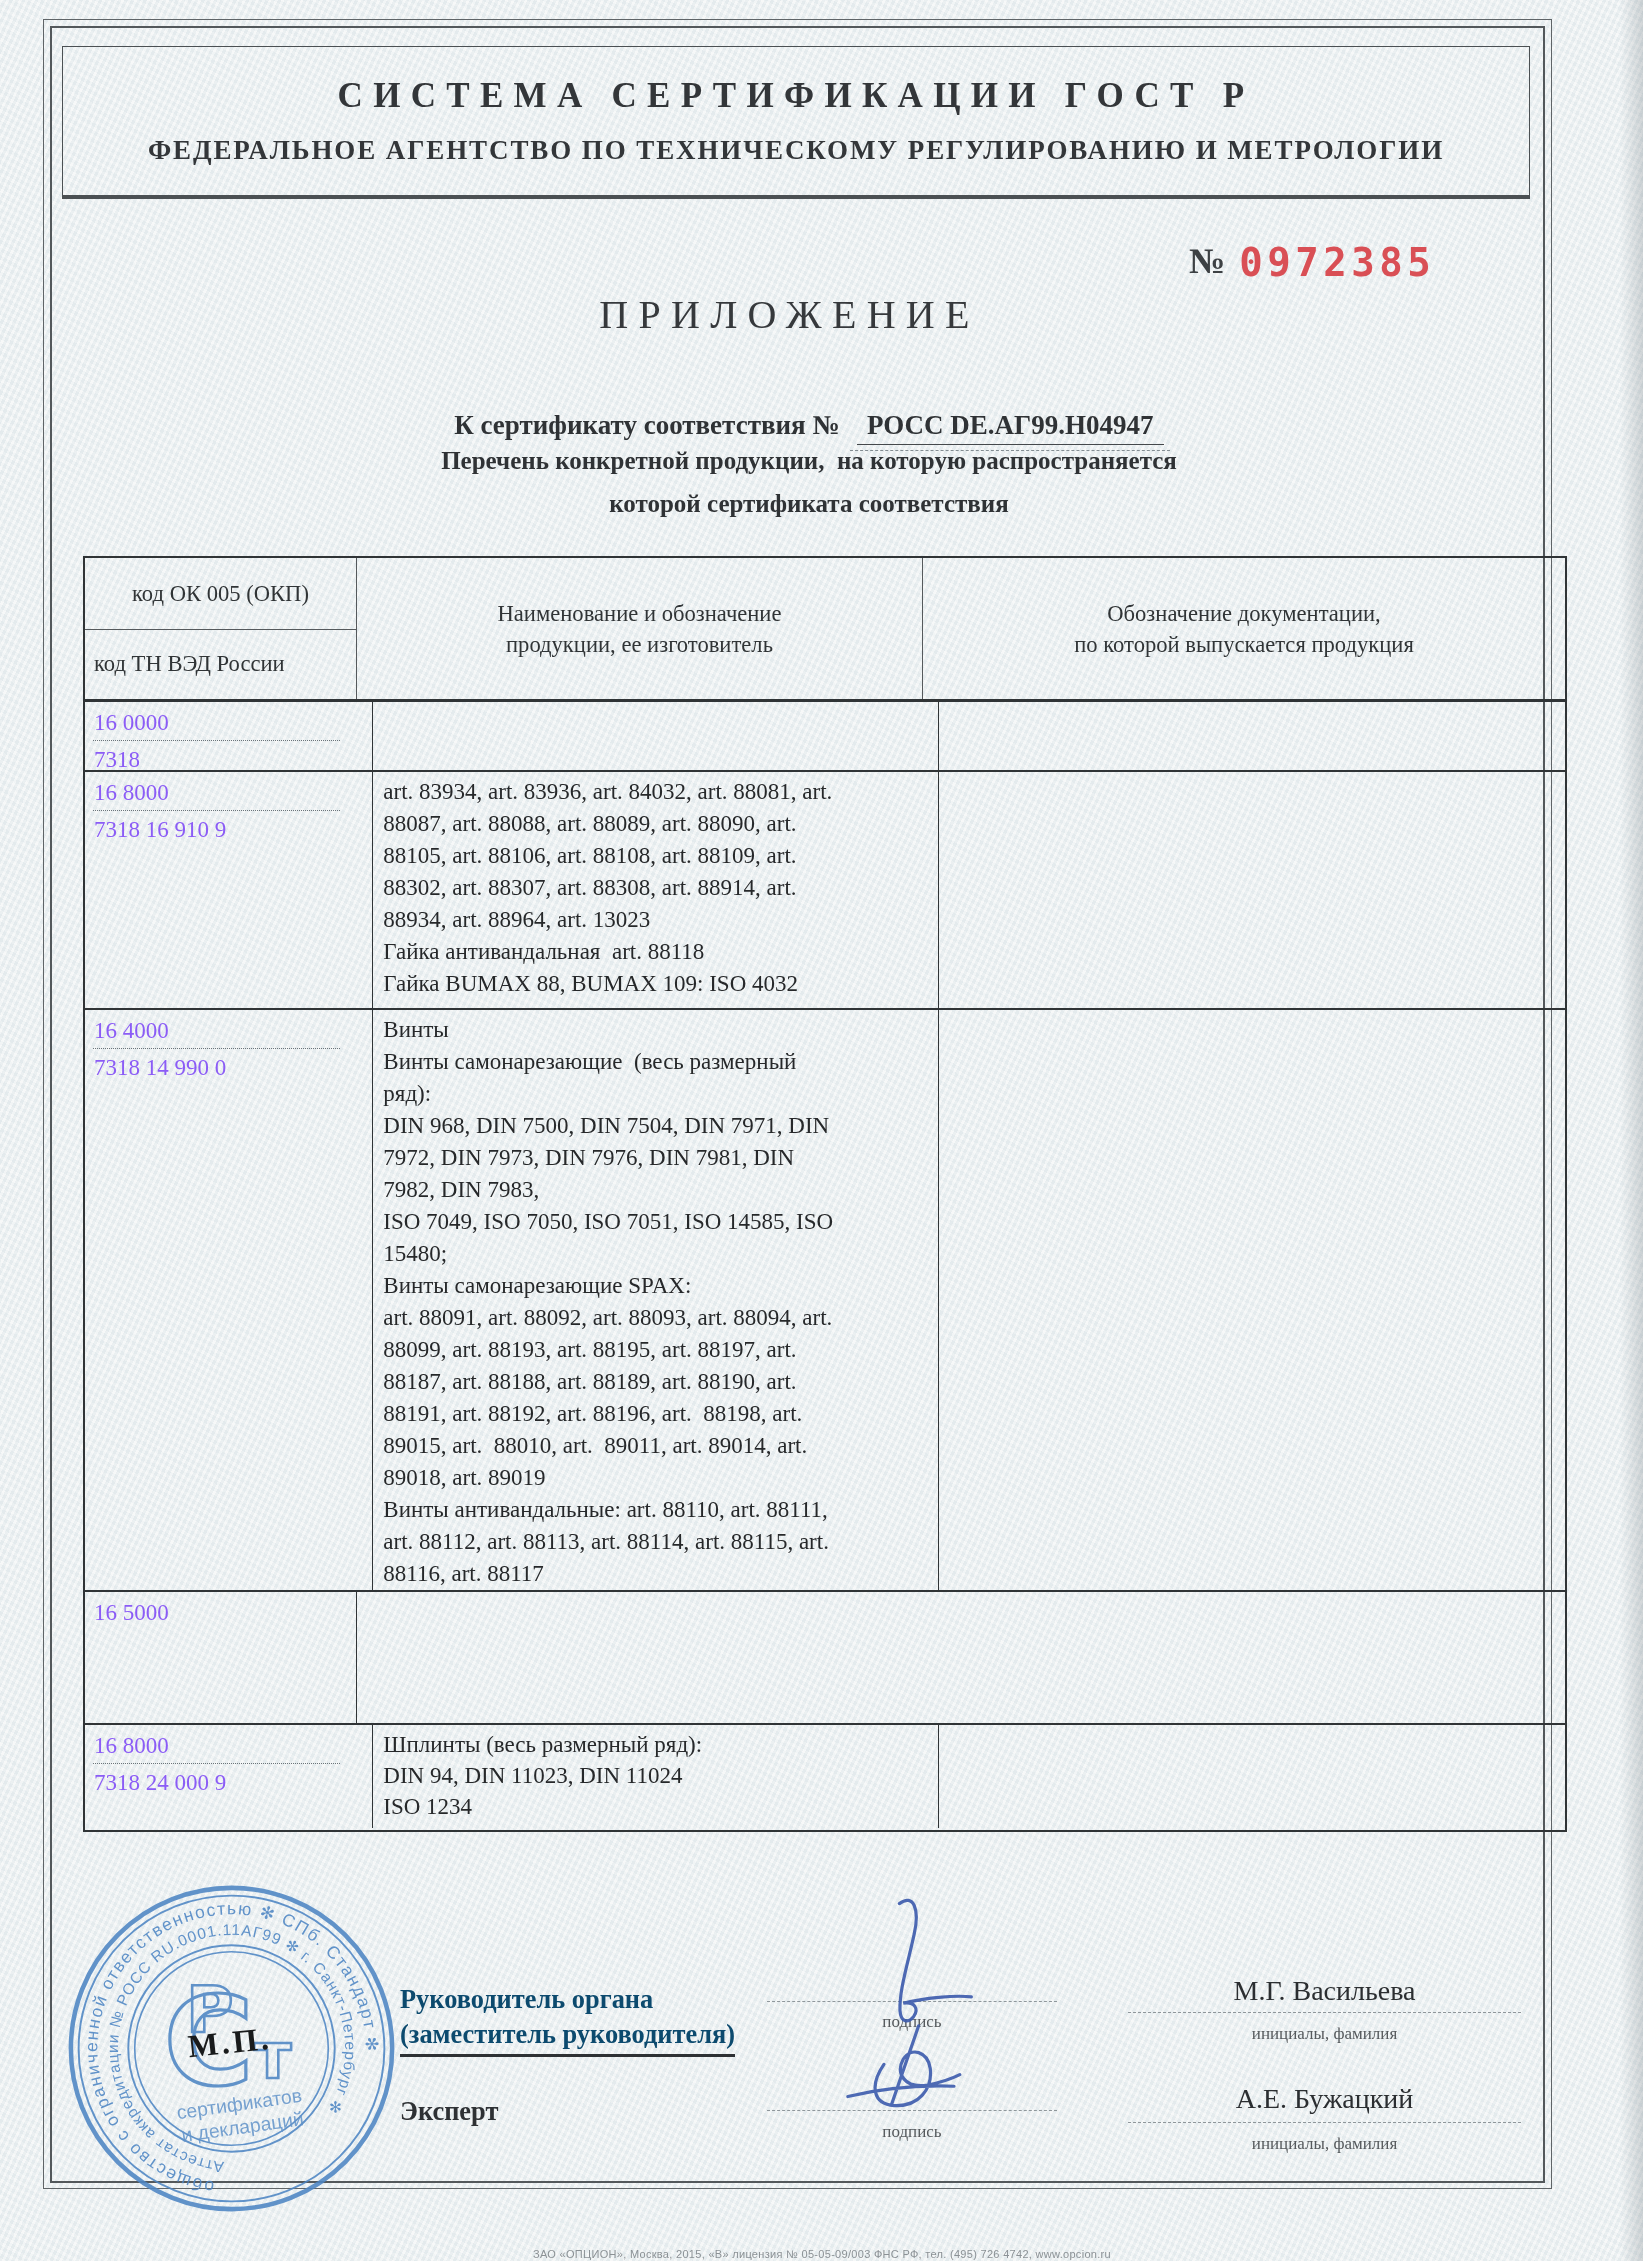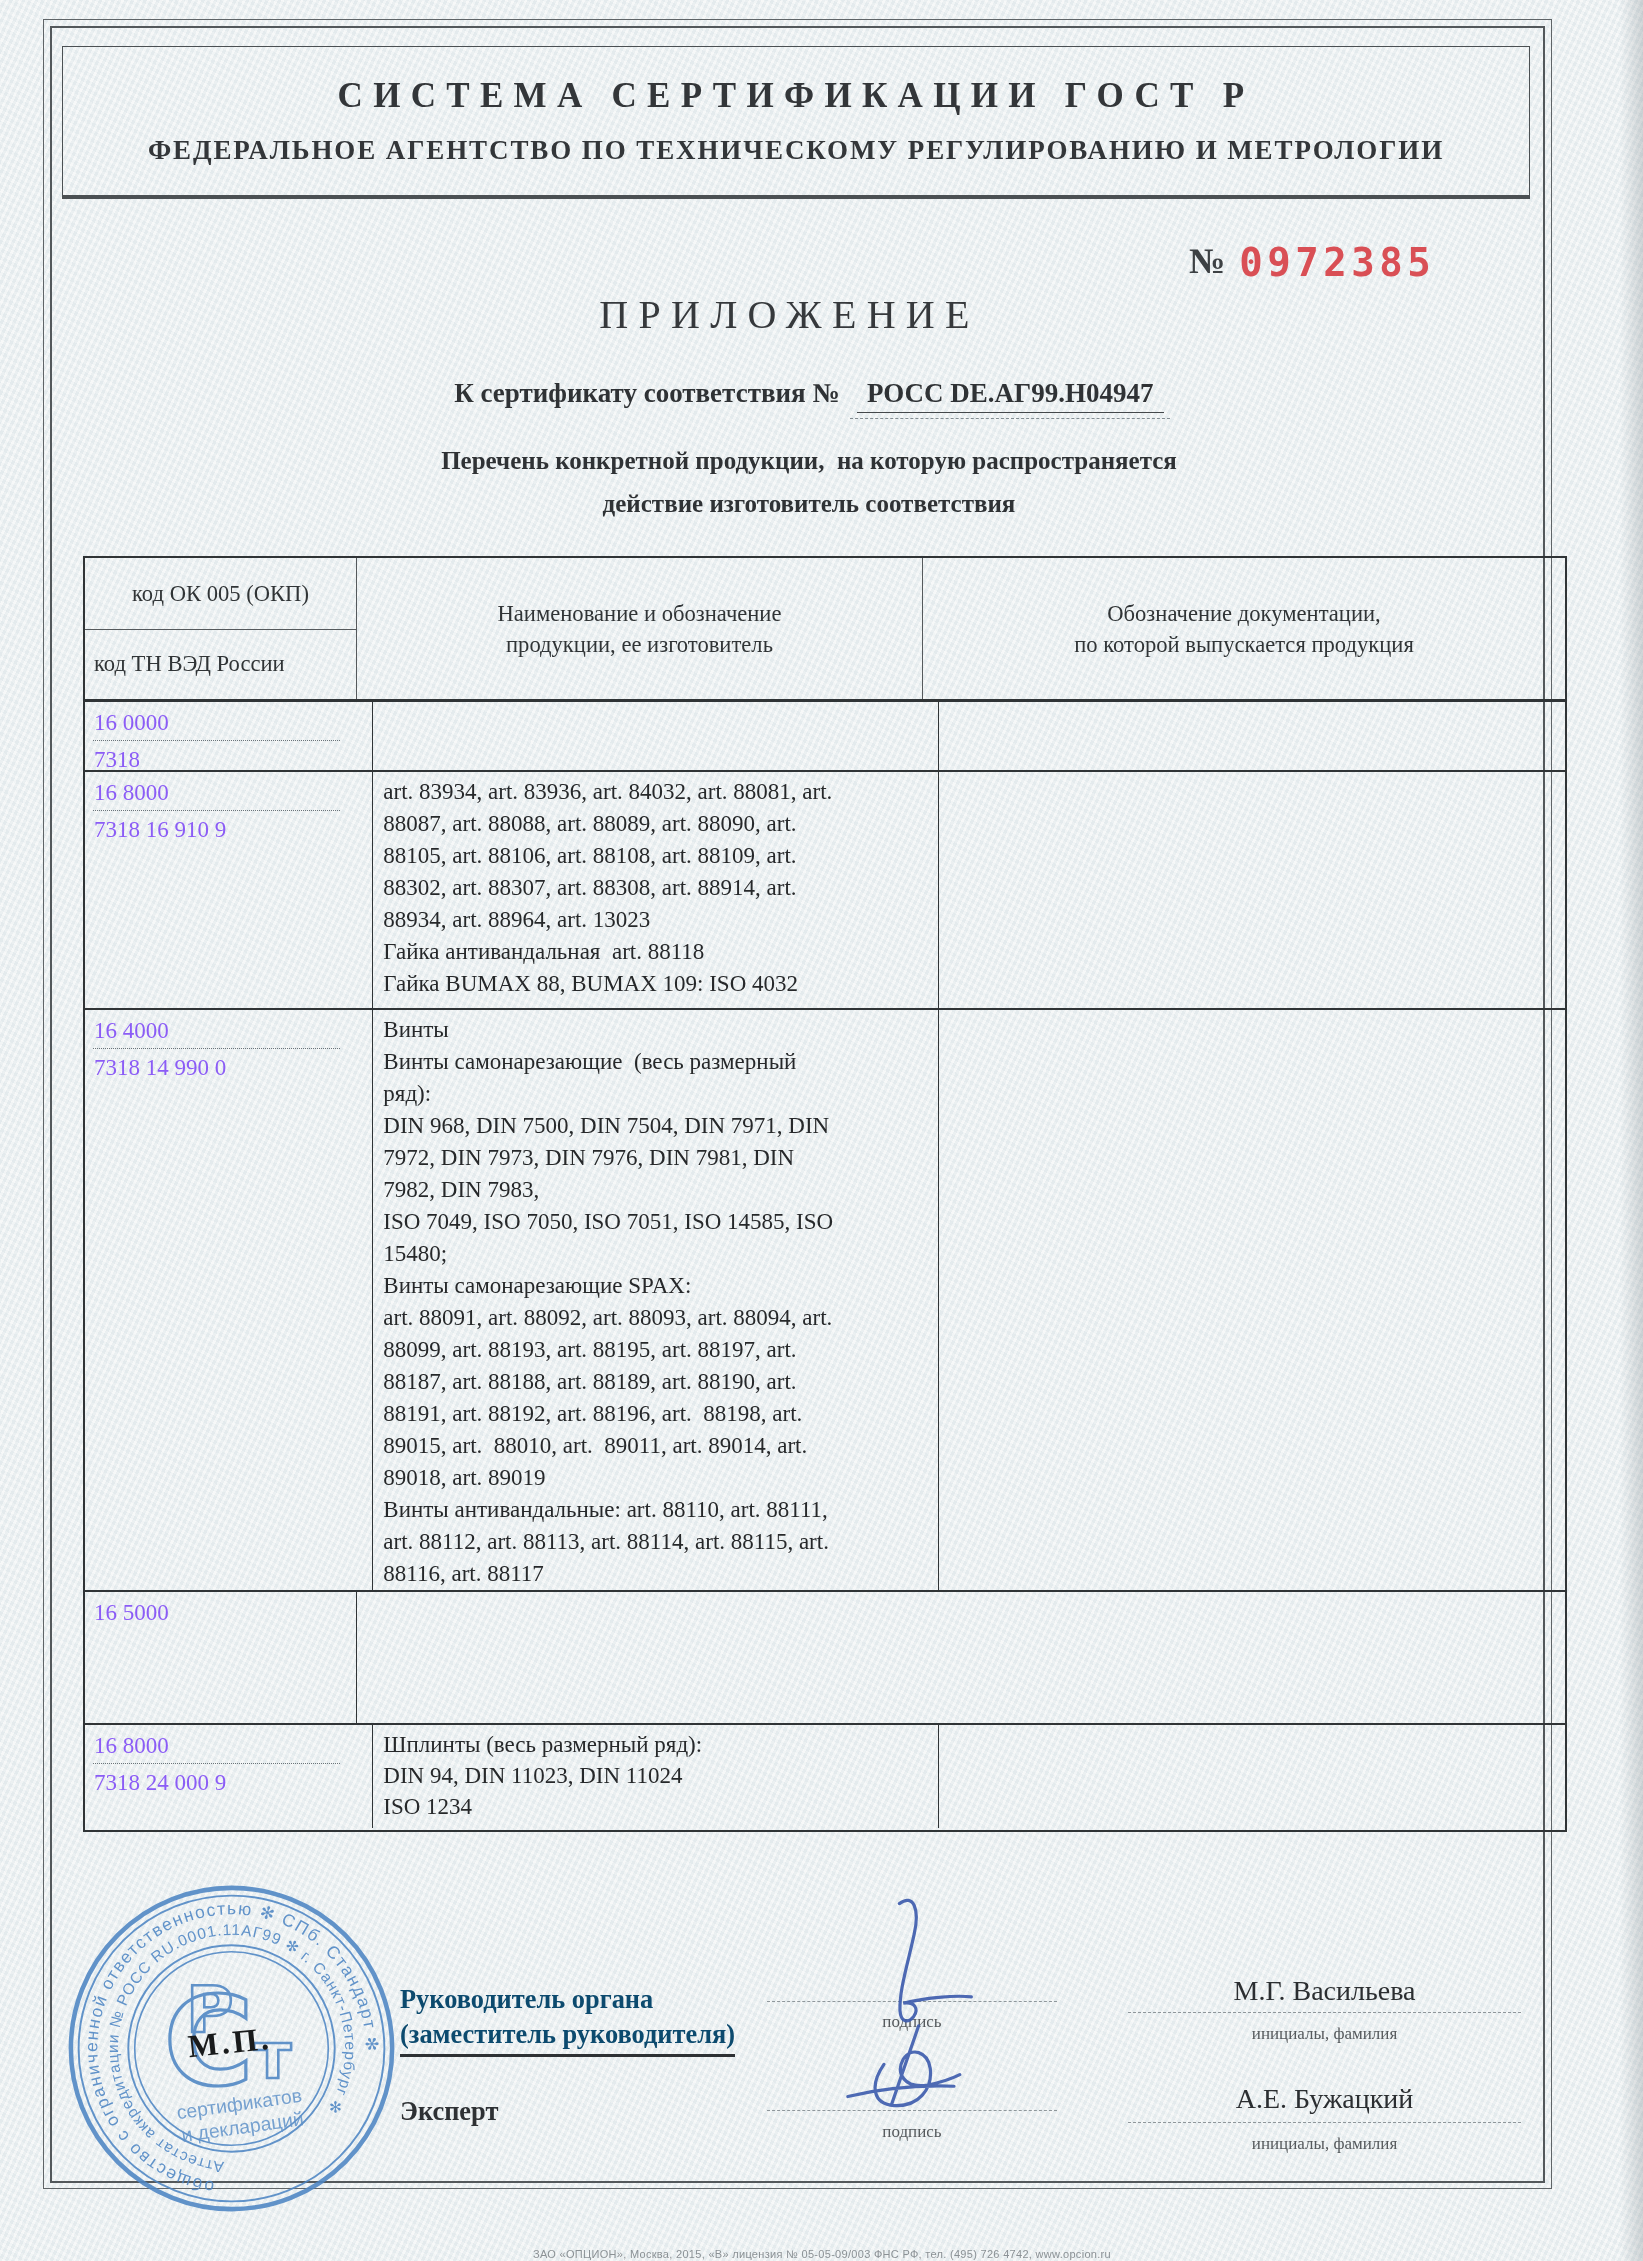--- a/index.html
+++ b/index.html
@@ -37,21 +37,21 @@
     font-family:"DejaVu Sans Mono",monospace; font-size:39px; font-weight:bold;
     color:#d94f55; letter-spacing:4.5px; margin-left:11.6px; vertical-align:top;
   }
 
   .doc-title{position:absolute; left:0; top:291px; width:1579px; text-align:center;
     font-size:40px; letter-spacing:10.3px; color:#36393c; font-weight:500;}
 
   .cert-line{position:absolute; left:0; top:378px; width:1618px; text-align:center;
     font-size:27px; font-weight:bold; white-space:pre-wrap; color:#2f3235;}
   .cert-number{position:relative; display:inline-block; margin-left:17px;
-    border-bottom:1.9px solid #44484b; padding:0 10.3px 3.2px 10.3px;}
+    border-bottom:1.9px solid #44484b; padding:0 10.3px 3.2px 10.3px;margin-top:32px;}
   .cert-number::after{content:""; position:absolute; left:-6.4px; right:-6.4px; bottom:-6.4px;
     border-bottom:1.9px dashed #838d92;}
 
   .subtitle{position:absolute; left:0; width:1618px; text-align:center;
     font-size:25px; font-weight:bold; white-space:pre-wrap; color:#2f3235;}
   .subtitle.l1{top:447px;}
   .subtitle.l2{top:490px;}
 
   
   .tbl{position:absolute; left:83px; top:556px; width:1484px; height:1276px;
@@ -136,21 +136,21 @@
     <span class="nsign">№</span>
     <span class="digits">0972385</span>
   </div>
 
   <div class="doc-title">ПРИЛОЖЕНИЕ</div>
 
   <div class="cert-line"><span>К сертификату соответствия №</span><span class="cert-number">РОСС DE.АГ99.Н04947</span>
   </div>
 
   <div class="subtitle l1">Перечень конкретной продукции,  на которую распространяется</div>
-  <div class="subtitle l2">действие изготовитель соответствия</div>
+  <div class="subtitle l2">которой сертификата соответствия</div>
 
   <div class="tbl">
 
     <div class="t-row head">
       <div class="c1">
         <div class="hc1-top">код ОК 005 (ОКП)</div>
         <div class="hc1-bot">код ТН ВЭД России</div>
       </div>
       <div class="c2">
         <div class="hc">Наименование и обозначение

